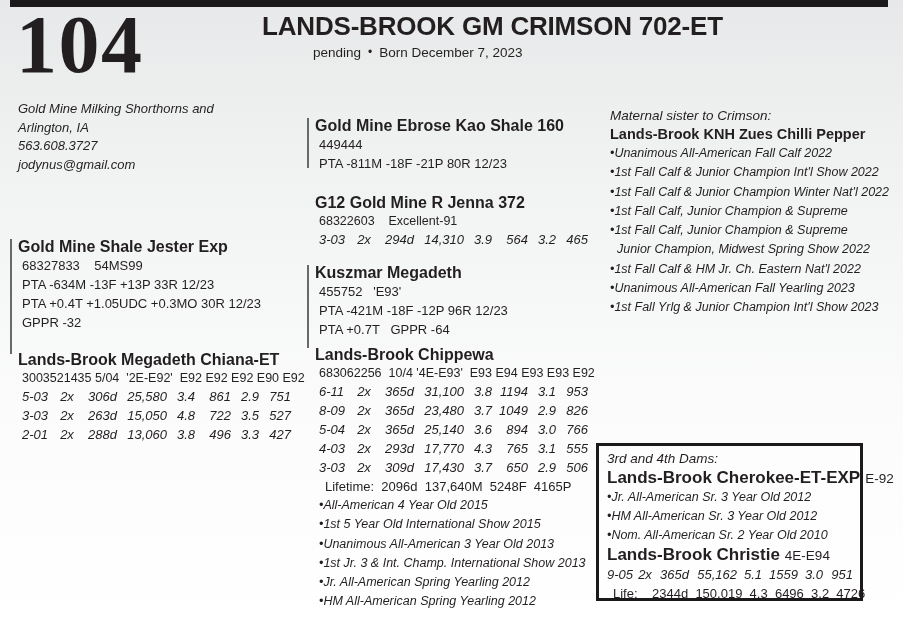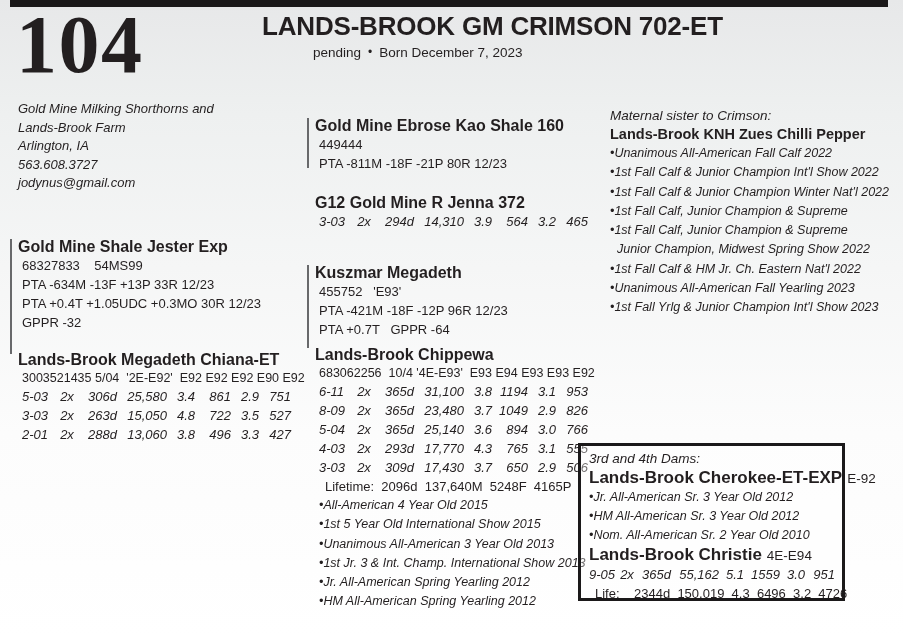--- a/index.html
+++ b/index.html
@@ -39,21 +39,21 @@
   .breeder .line{font-size:13px;line-height:18.6px;white-space:pre;}
 
   .awards .line{font-style:italic;font-size:12.5px;line-height:19.3px;white-space:pre;}
 
   .vrule{position:absolute;width:2px;background:#68696b;}
 
   .maternal{position:absolute;left:610px;top:106px;width:292px;}
   .maternal-label{font-style:italic;font-size:13.5px;line-height:19px;}
   .maternal-name{font-size:14.5px;font-weight:700;line-height:19px;white-space:nowrap;}
 
-  .dams-box{position:absolute;left:578px;top:443px;width:267px;height:158px;
+  .dams-box{position:absolute;left:596px;top:443px;width:267px;height:158px;
             border:3px solid #1b191a;box-sizing:border-box;padding:4px 4px 0 8px;background:rgba(255,255,255,0.35);}
   .dams-label{font-style:italic;font-size:13.5px;line-height:18px;}
   .dam-name-line{line-height:19px;white-space:nowrap;}
   .dam-name{font-size:17px;font-weight:700;}
   .dam-score{font-size:13.5px;margin-left:5px;}
   .dams-box .awards .line{line-height:19px;}
   .dams-box .c0{width:28px;}
   .dams-box .c1{width:20px;}
   .dams-box .c2{width:34px;}
   .dams-box .c3{width:48px;}
@@ -73,21 +73,20 @@
 
   <div class="header">
     <div class="title">LANDS-BROOK GM CRIMSON 702-ET</div>
   </div>
   <div class="subtitle">
     <span>pending</span><span class="sep">•</span><span>Born December 7, 2023</span>
   </div>
 
   <div class="breeder">
       <div class="line">Gold Mine Milking Shorthorns and</div>
-      <div class="line">Lands-Brook Farm</div>
       <div class="line">Arlington, IA</div>
       <div class="line">563.608.3727</div>
       <div class="line">jodynus@gmail.com</div>
     </div>
 
   <div class="vrule" style="left:10px;top:239px;height:115px;"></div>
   <div class="vrule" style="left:307px;top:118px;height:50px;"></div>
   <div class="vrule" style="left:307px;top:265px;height:83px;"></div>
 
   <div class="sec" style="left:18px;top:238px;">
@@ -113,20 +112,21 @@
   <div class="sec" style="left:315px;top:117px;">
     <div class="sec-name">Gold Mine Ebrose Kao Shale 160</div>
     <div class="lines">
         <div class="line">449444</div>
         <div class="line">PTA -811M -18F -21P 80R 12/23</div>
       </div>
   </div>
 
   <div class="sec" style="left:315px;top:194px;">
     <div class="sec-name">G12 Gold Mine R Jenna 372</div>
+    <div class="reg">68322603    Excellent-91</div>
     <div class="rows">
         <div class="drow"><span class="c c0">3-03</span><span class="c c1">2x</span><span class="c c2">294d</span><span class="c c3">14,310</span><span class="c c4">3.9</span><span class="c c5">564</span><span class="c c6">3.2</span><span class="c c7">465</span></div>
       </div>
   </div>
 
   <div class="sec" style="left:315px;top:264px;">
     <div class="sec-name">Kuszmar Megadeth</div>
     <div class="lines">
         <div class="line">455752   'E93'</div>
         <div class="line">PTA -421M -18F -12P 96R 12/23</div>

